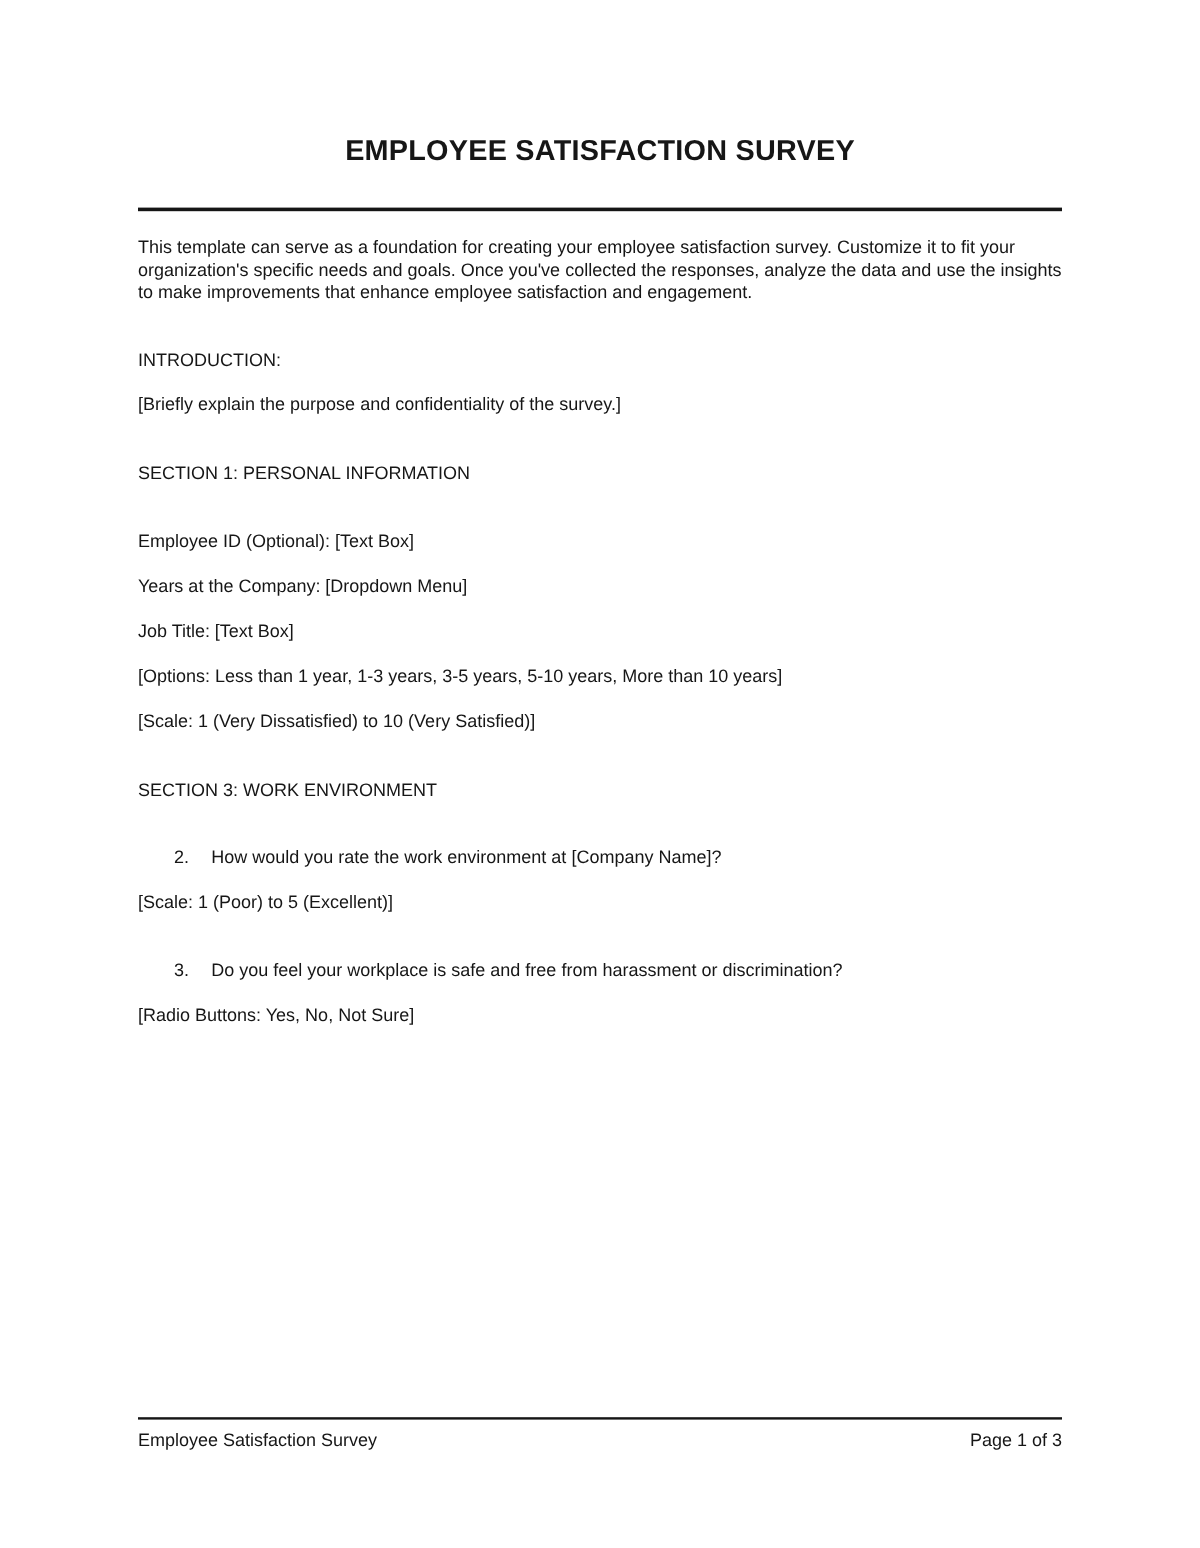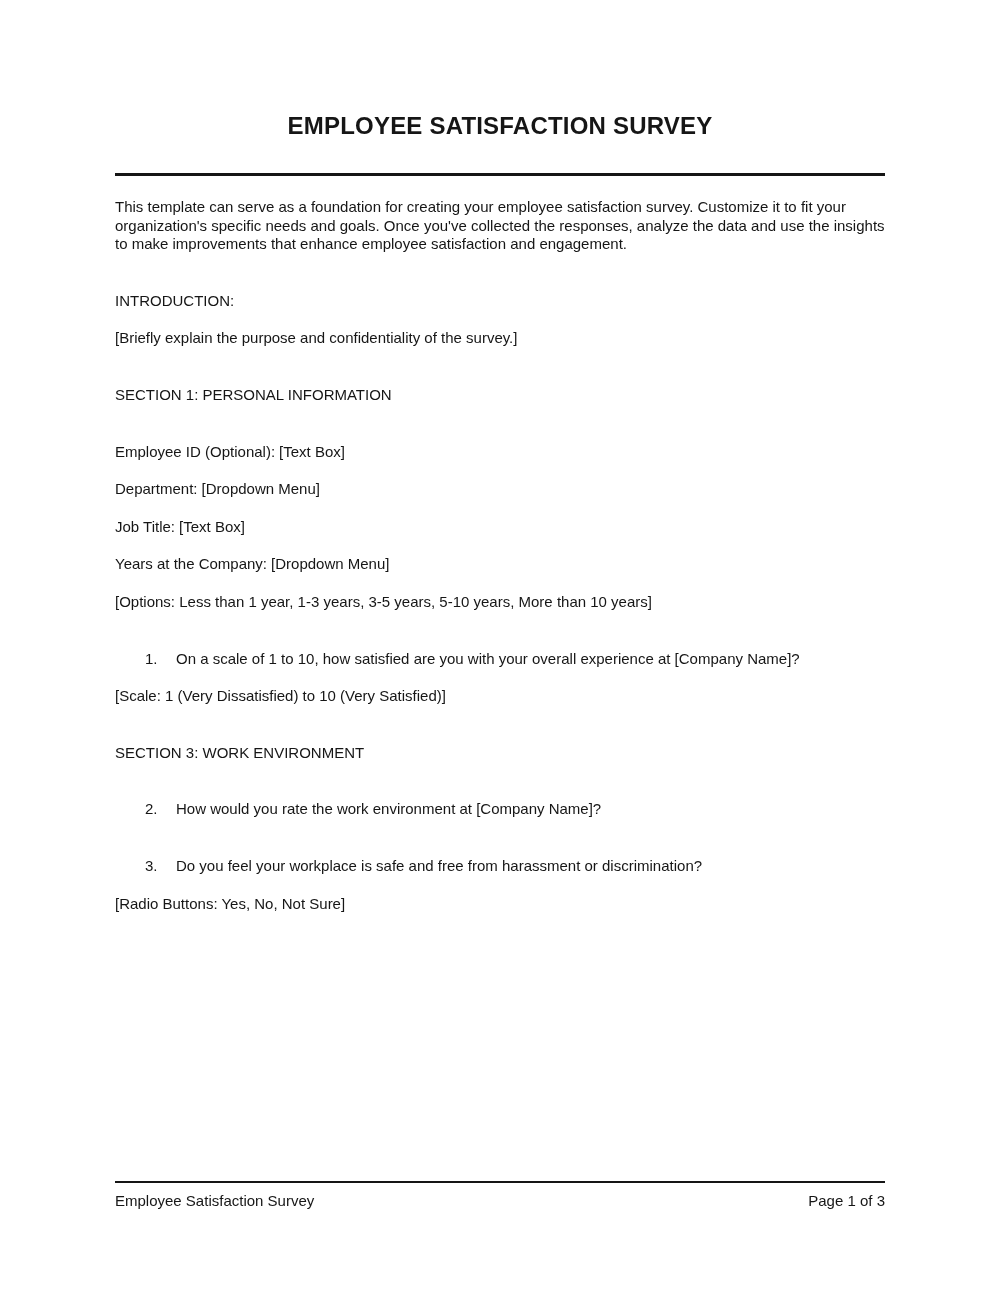--- a/index.html
+++ b/index.html
@@ -81,46 +81,41 @@
 
     <p class="para bold gap">INTRODUCTION:</p>
     <p class="para">[Briefly explain the purpose and confidentiality of the survey.]</p>
 
     <p class="para bold gap">SECTION 1: PERSONAL INFORMATION</p>
 
     <p class="para gap">
       <span class="bold">Employee ID (Optional):</span><span class="field-value">[Text Box]</span>
     </p>
 
+
+
     <p class="para">
-      <span class="bold">Department:</span><span class="field-value">[Dropdown Menu]</span>
+      <span class="bold">Years at the Company:</span><span class="field-value">[Dropdown Menu]</span>
     </p>
-
 
     <p class="para">
       <span class="bold">Job Title:</span><span class="field-value">[Text Box]</span>
     </p>
 
-    <p class="para">
-      <span class="bold">Years at the Company:</span><span class="field-value">[Dropdown Menu]</span>
-    </p>
-
     <p class="para">[Options: Less than 1 year, 1-3 years, 3-5 years, 5-10 years, More than 10 years]</p>
 
 
-    <p class="para gap q">
-      <span class="q-num">1.</span><span>On a scale of 1 to 10, how satisfied are you with your overall experience at [Company Name]?</span>
-    </p>
     <p class="para">[Scale: 1 (Very Dissatisfied) to 10 (Very Satisfied)]</p>
 
     <p class="para bold gap">SECTION 3: WORK ENVIRONMENT</p>
 
     <p class="para gap q">
       <span class="q-num">2.</span><span>How would you rate the work environment at [Company Name]?</span>
     </p>
+    <p class="para">[Scale: 1 (Poor) to 5 (Excellent)]</p>
 
     <p class="para gap q">
       <span class="q-num">3.</span><span>Do you feel your workplace is safe and free from harassment or discrimination?</span>
     </p>
     <p class="para">[Radio Buttons: Yes, No, Not Sure]</p>
 
   </div>
 
   <div class="footer">
     <span>Employee Satisfaction Survey</span>

